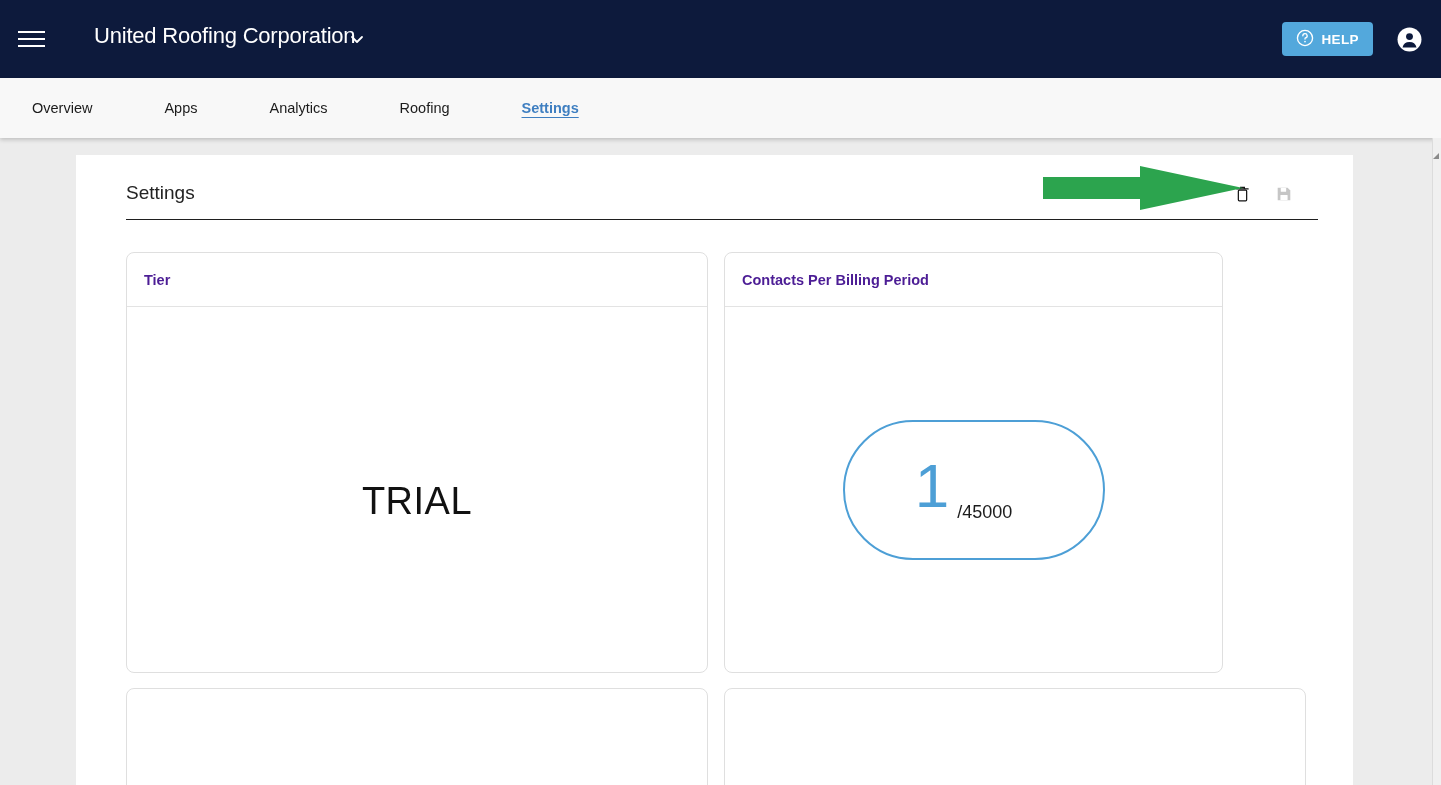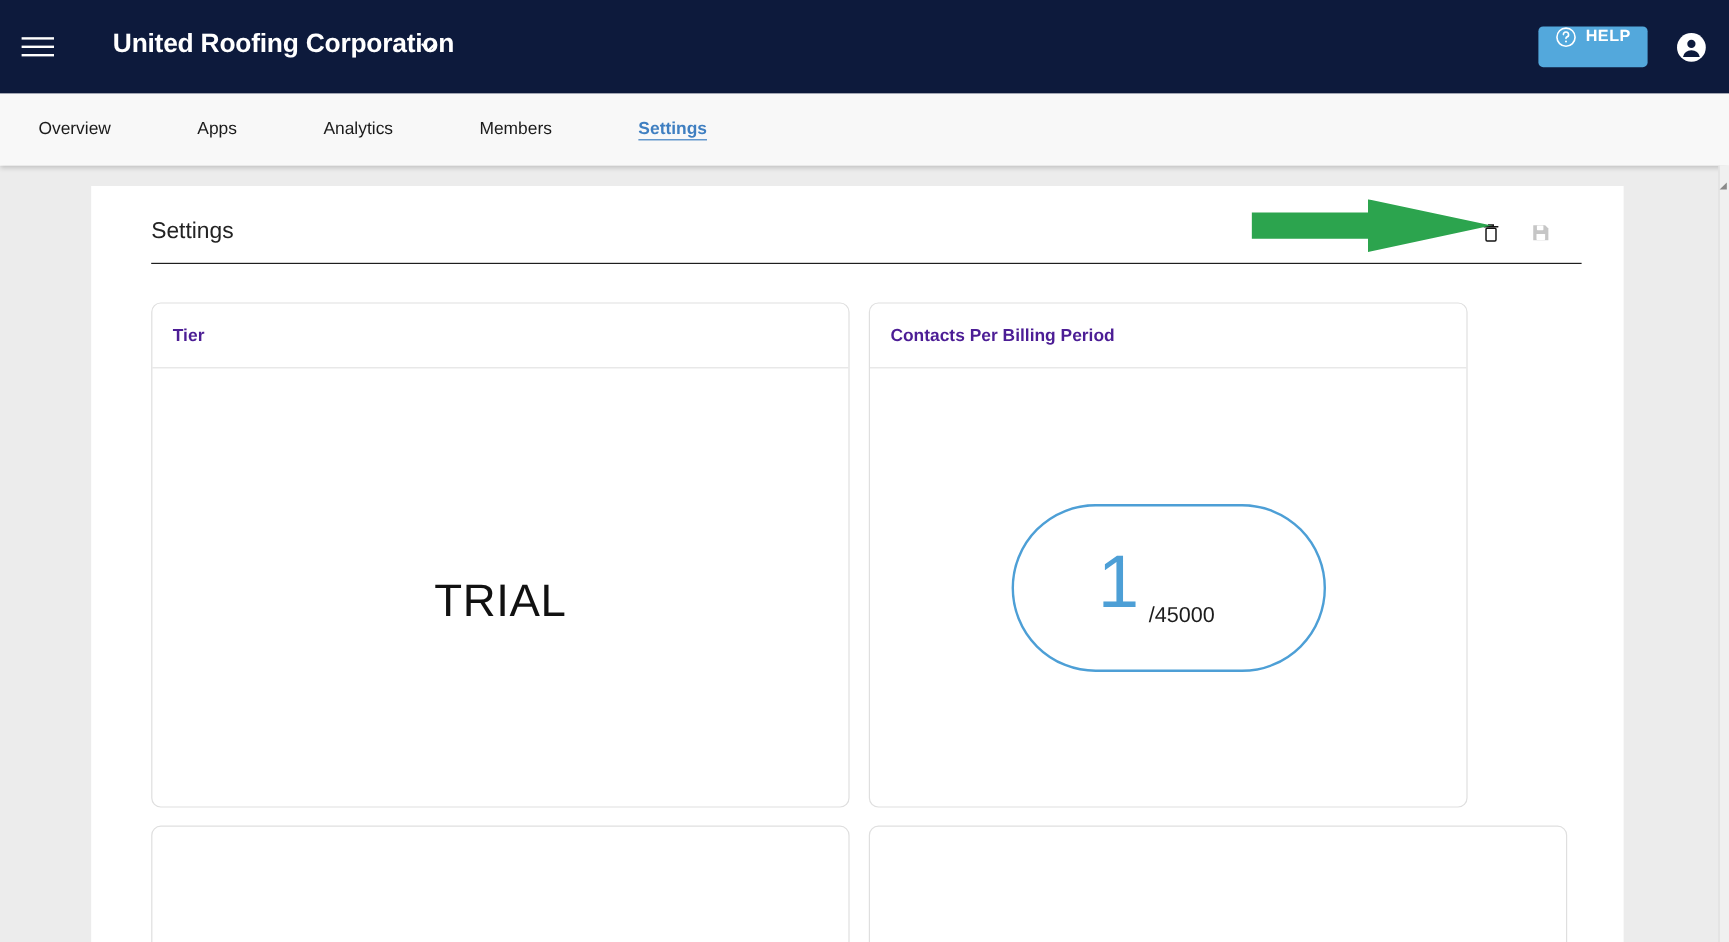--- a/index.html
+++ b/index.html
@@ -24,39 +24,39 @@
     display: flex; flex-direction: column; justify-content: center;
     gap: 5px; cursor: pointer;
   }
   .hamburger span {
     display: block; height: 2px; width: 27px; background: #ffffff;
   }
   .org-title {
     position: absolute; left: 94px; top: 23px;
     color: #ffffff;
     font-size: 22px;
-    font-weight: bold;
+    font-weight: normal;
     letter-spacing: -0.2px;
     white-space: nowrap;
   }
   .org-chevron {
     position: absolute; left: 348px; top: 30px;
     width: 18px; height: 18px;
     cursor: pointer;
   }
   .help-btn {
     position: absolute; right: 68px; top: 22px;
     height: 34px;
     background: #53a8dc;
     border: none; border-radius: 4px;
     color: #ffffff;
     font-family: "Liberation Sans", sans-serif;
     font-size: 13.5px; font-weight: bold;
     letter-spacing: 0.4px;
-    display: flex; gap: 7px;
+    display: flex; align-items: center; gap: 7px;
     padding: 0 14px;
     cursor: pointer;
   }
   .avatar {
     position: absolute; right: 19px; top: 27px;
     width: 25px; height: 25px; cursor: pointer;
   }
 
   
   .navbar {
@@ -228,21 +228,21 @@
       <path d="M5.3 19.6a6.9 6.9 0 0 1 13.4 0" fill="#0d1a3c"></path>
     </svg>
   </div>
 </div>
 
 <div class="navbar">
   <div class="navtabs">
     <div class="navtab">Overview</div>
     <div class="navtab">Apps</div>
     <div class="navtab">Analytics</div>
-    <div class="navtab">Members</div>
+    <div class="navtab">Roofing</div>
     <div class="navtab active">Settings</div>
   </div>
 </div>
 
 <div class="page">
   <div class="content-panel">
 
     <div class="section-head">
       <div class="section-title">Settings</div>
 

